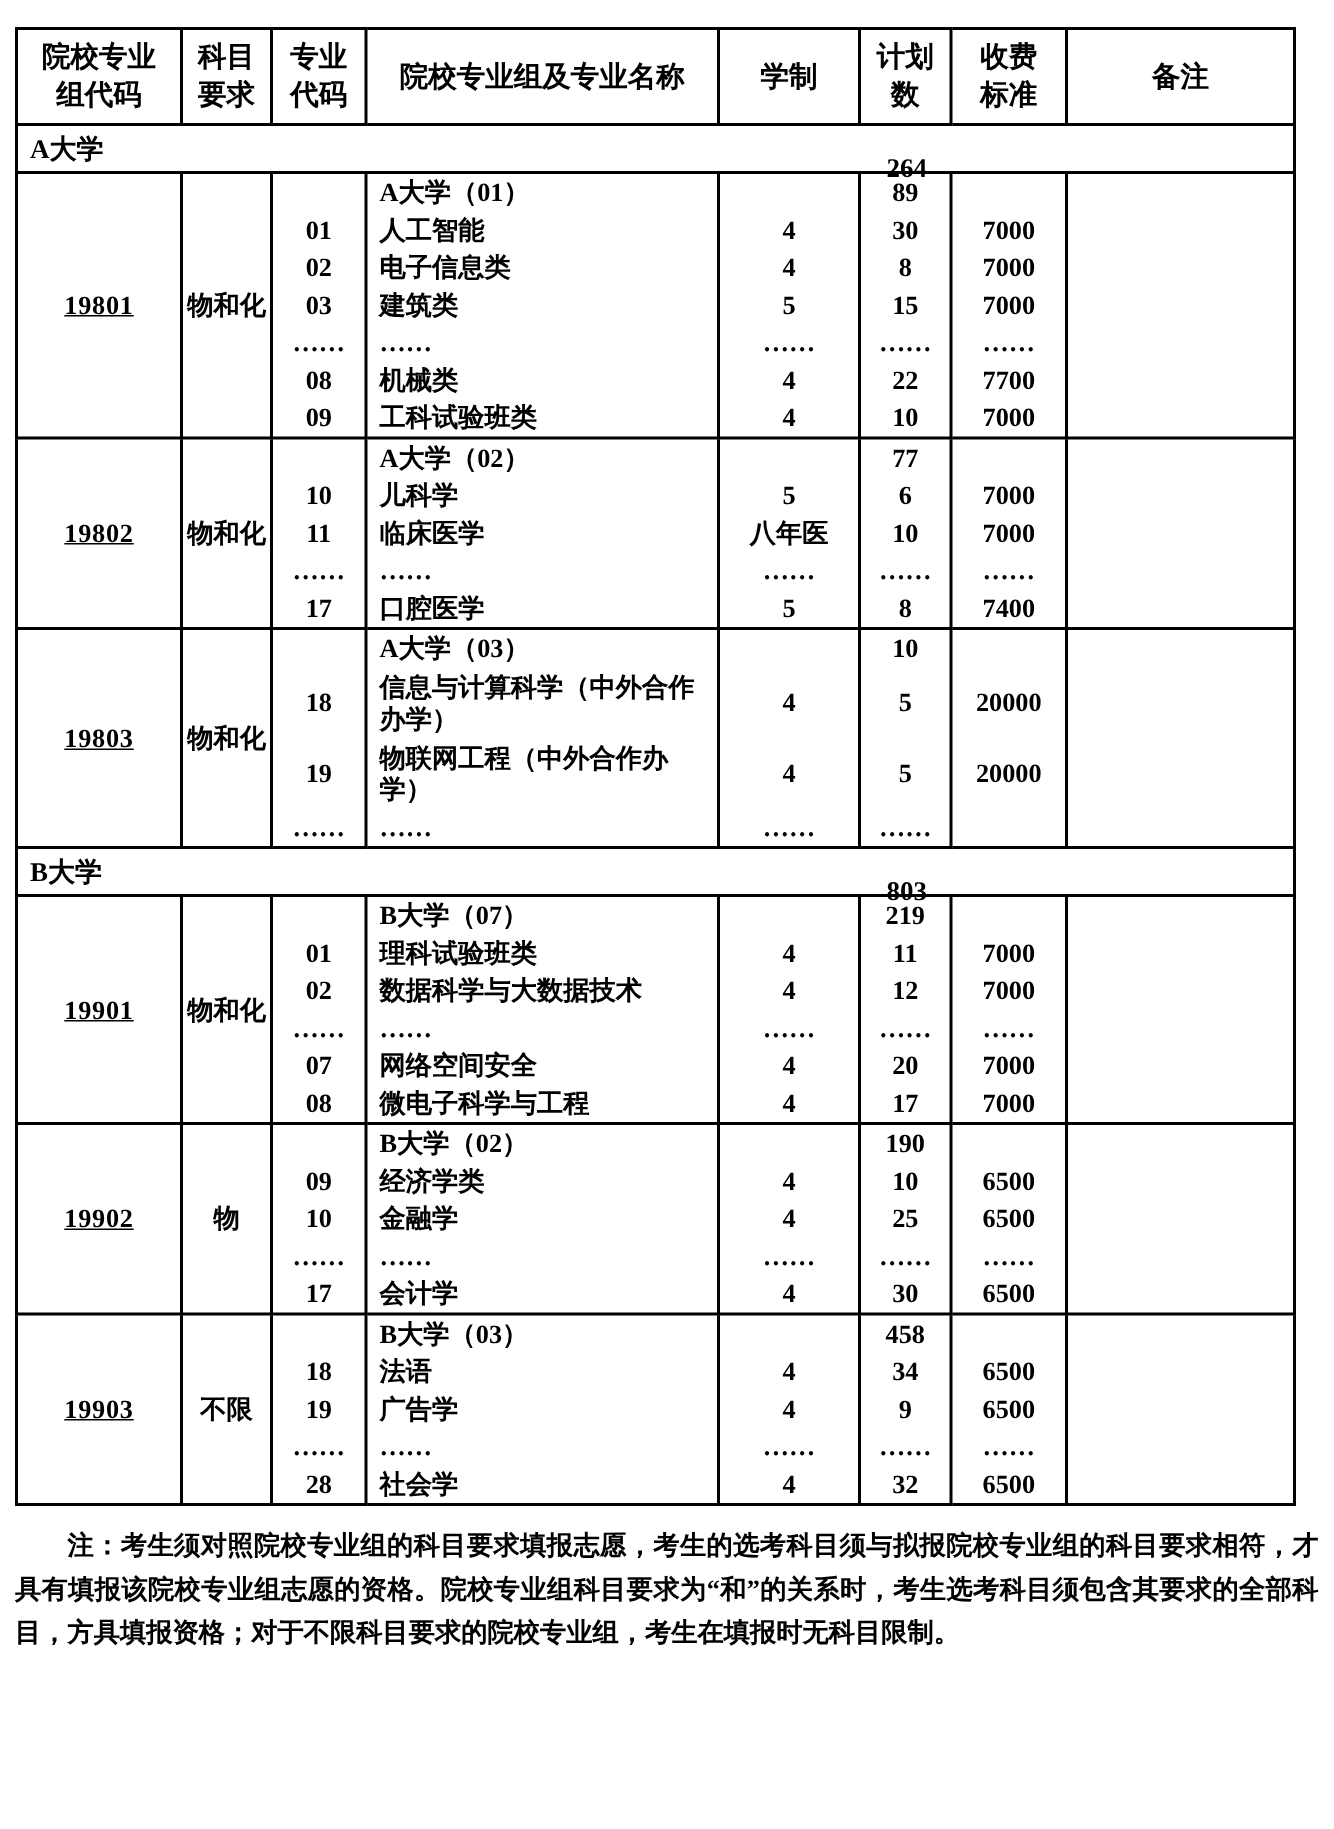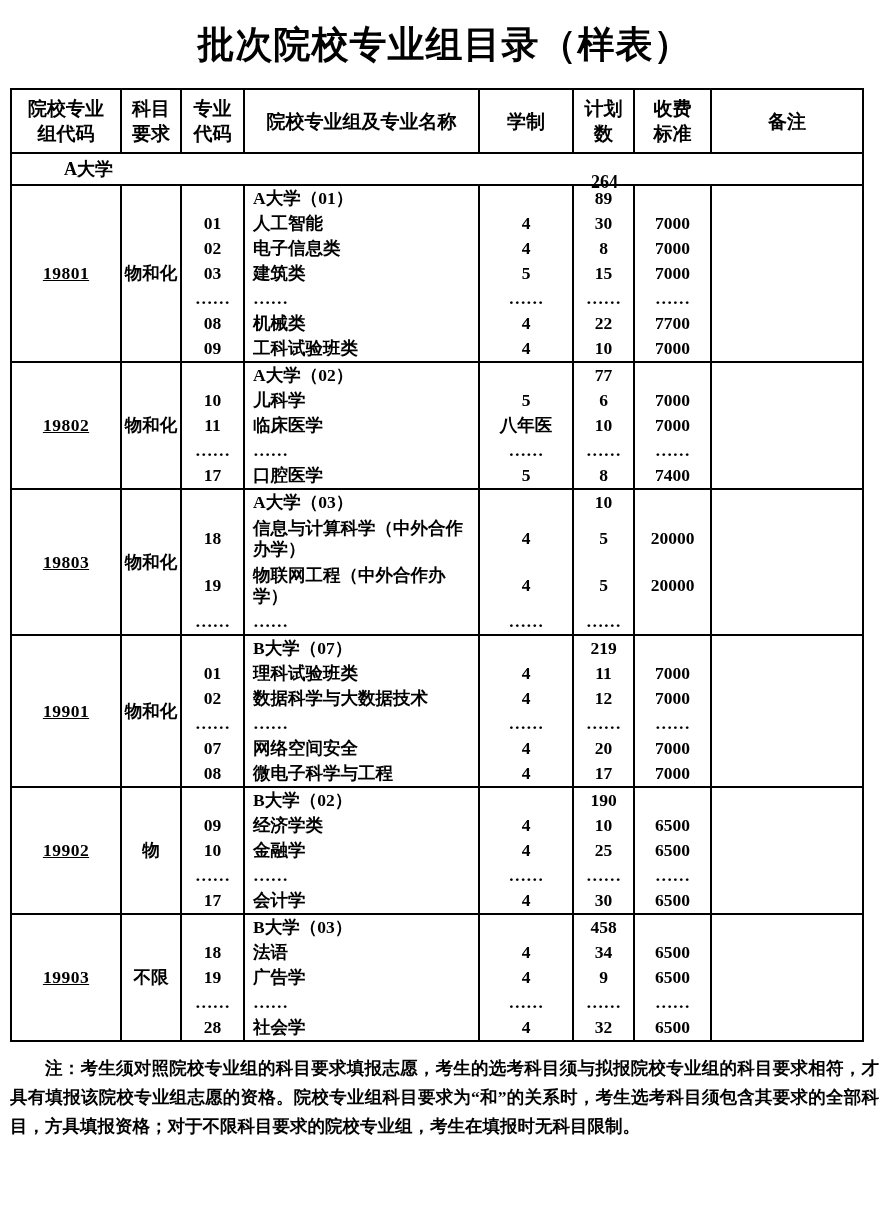--- a/index.html
+++ b/index.html
@@ -19,21 +19,21 @@
   table.catalog th, table.catalog td{
     border:2px solid #000;padding:0;vertical-align:middle;
   }
   thead th{
     height:62px;font-size:19px;line-height:25px;
     text-align:center;white-space:pre-line;font-weight:bold;
   }
   tr.uni-row td{
     height:30px;position:relative;font-size:18px;text-align:left;
   }
-  .uni-name{padding-left:8px;margin-left:44px;}
+  .uni-name{padding-left:8px;}
   .uni-plan{
     position:absolute;left:562px;top:13px;width:61px;height:100%;
     display:flex;align-items:center;justify-content:center;text-align:center;
   }
   tr.group-row td{text-align:center;font-size:17.5px;border-radius:32px;}
   .gcode{font-size:18px;letter-spacing:0.5px;text-decoration:underline;}
   .subj{font-size:17.5px;line-height:23px;padding:0 6px;margin-top:17px;}
   .line{
     height:25px;display:flex;align-items:center;justify-content:center;
     font-size:17.5px;line-height:21px;
@@ -43,21 +43,20 @@
   td.c-remark{background:#fff;}
   .note{
     font-size:17.5px;line-height:29px;margin:12px 10px 0 10px;
     text-indent:2em;text-align:justify;
   }
 </style>
 </head>
 <body>
 
 <div class="title">
-  <div>批次院校专业组目录（样表）</div>
 </div>
 
 <table class="catalog">
   <colgroup>
     <col style="width:110px">
       <col style="width:60px">
       <col style="width:63px">
     <col style="width:235px">
       <col style="width:94px">
       <col style="width:61px">
@@ -203,20 +202,23 @@
           <div class="line">……</div>
         </td>
         <td class="c-fee">
           <div class="line"></div>
           <div class="line tall">20000</div>
           <div class="line tall">20000</div>
           <div class="line"></div>
         </td>
         <td class="c-remark"></td>
       </tr>
+      <tr class="uni-row">
+        <td colspan="8"><span class="uni-name">B大学</span><span class="uni-plan">803</span></td>
+      </tr>
       <tr class="group-row">
         <td class="gcode">19901</td>
         <td class="subj">物和化</td>
         <td class="c-code">
           <div class="line"></div>
           <div class="line">01</div>
           <div class="line">02</div>
           <div class="line">……</div>
           <div class="line">07</div>
           <div class="line">08</div>

